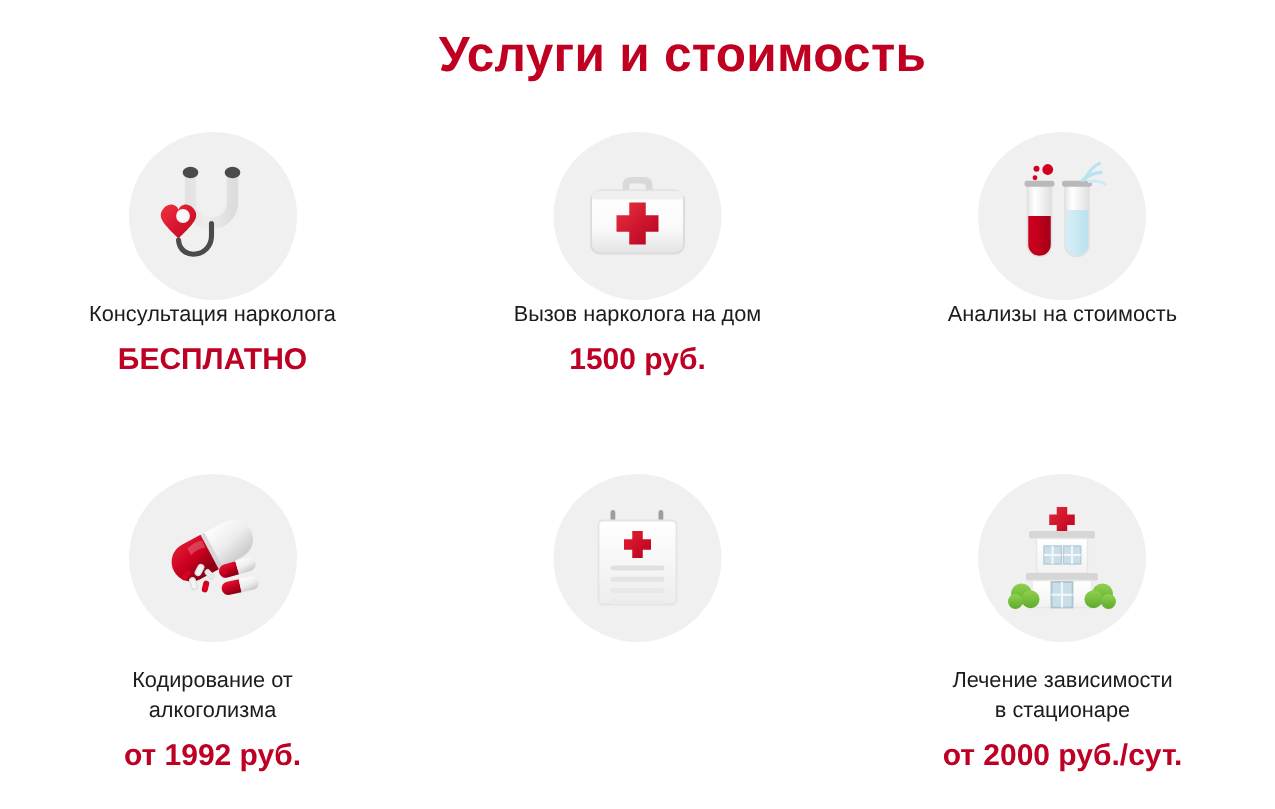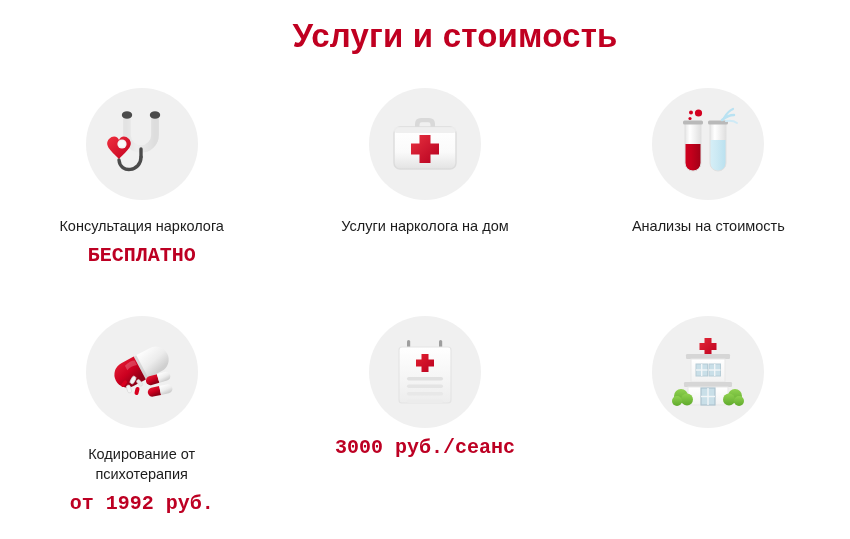--- a/index.html
+++ b/index.html
@@ -60,36 +60,34 @@
     border-radius: 50%;
     background: #f0f0f0;
     display: flex;
     align-items: center;
     justify-content: center;
     flex: 0 0 auto;
   }
   .icon-circle svg { display: block; }
 
   .service-label {
-    margin-top: 16px;
     font-size: 14.5px;
     line-height: 20px;
     color: #1c1c1c;
     text-align: center;
     max-width: 230px;
     white-space: pre-line;
   }
   .service-price {
     margin-top: 7px;
     font-size: 20px;
     line-height: 26px;
     font-weight: bold;
     color: #bd0023;
     text-align: center;
-    font-family: Liberation Mono, monospace;
   }
 
   
   .row2 .service-label { margin-top: 16px; }
 </style>
 </head>
 <body>
 
 <div class="page">
 
@@ -152,21 +150,22 @@
 
             <path d="M32 22 q0 -6 6 -6 h8 q6 0 6 6 v4 h-4.5 v-3.5 q0 -2.2 -2.2 -2.2 h-6.6 q-2.2 0 -2.2 2.2 v3.5 H32 z" fill="#d9d9d9"></path>
 
             <rect x="11" y="25" width="62" height="42" rx="6" fill="url(#g-case)" stroke="#dcdcdc" stroke-width="1.4"></rect>
             <rect x="11" y="25" width="62" height="6" rx="3" fill="#ededed" opacity="0.9"></rect>
 
             <path d="M36.5 33 h11 v8.5 h8.5 v11 h-8.5 V61 h-11 v-8.5 H28 v-11 h8.5 z" fill="url(#g-cross)"></path>
           </svg>
         </span>
       </div>
-      <div class="service-label">Услуги нарколога на дом</div>
+      <div class="service-label">Вызов нарколога на дом</div>
+      <div class="service-price">1500 руб.</div>
     </div>
 
     <div class="service-card">
       <div class="icon-circle">
         <span>
           <svg width="84" height="84" viewBox="0 0 84 84">
             <defs>
               <linearGradient id="g-glass" x1="0" y1="0" x2="1" y2="0">
                 <stop offset="0" stop-color="#e6e6e6"></stop>
                 <stop offset="0.3" stop-color="#ffffff"></stop>
@@ -254,21 +253,21 @@
             </g>
 
             <g transform="rotate(-12 60 60)">
               <path d="M52 56 h8 v9 h-8 a4.5 4.5 0 0 1 0 -9 z" fill="url(#g-cap-red)"></path>
               <path d="M60 56 h8 a4.5 4.5 0 0 1 0 9 h-8 z" fill="url(#g-cap-white)"></path>
             </g>
           </svg>
         </span>
       </div>
       <div class="service-label">Кодирование от
-психотерапия</div>
+алкоголизма</div>
       <div class="service-price">от 1992 руб.</div>
     </div>
 
     <div class="service-card row2">
       <div class="icon-circle">
         <span>
           <svg width="84" height="84" viewBox="0 0 84 84">
             <defs>
               <linearGradient id="g-paper" x1="0" y1="0" x2="0" y2="1">
                 <stop offset="0" stop-color="#ffffff"></stop>
@@ -287,21 +286,20 @@
 
             <path d="M38.5 24 h7 v5.5 h5.5 v7 h-5.5 V42 h-7 v-5.5 H33 v-7 h5.5 z" fill="url(#g-cross2)"></path>
 
             <rect x="24" y="47" width="36" height="3.4" rx="1.7" fill="#e0e0e0"></rect>
             <rect x="24" y="54.5" width="36" height="3.4" rx="1.7" fill="#e4e4e4"></rect>
             <rect x="24" y="62" width="36" height="3.4" rx="1.7" fill="#e8e8e8"></rect>
             <rect x="24" y="69.5" width="36" height="3.4" rx="1.7" fill="#ececec"></rect>
           </svg>
         </span>
       </div>
-      <div class="service-price">3000 руб./сеанс</div>
     </div>
 
     <div class="service-card row2">
       <div class="icon-circle">
         <span>
           <svg width="84" height="84" viewBox="0 0 84 84">
             <defs>
               <linearGradient id="g-wall" x1="0" y1="0" x2="0" y2="1">
                 <stop offset="0" stop-color="#ffffff"></stop>
                 <stop offset="1" stop-color="#f2f2f2"></stop>
@@ -341,16 +339,19 @@
               <circle cx="15" cy="66" r="7"></circle>
               <circle cx="21" cy="69.5" r="6"></circle>
               <circle cx="11" cy="71" r="5"></circle>
               <circle cx="69" cy="66" r="7"></circle>
               <circle cx="63" cy="69.5" r="6"></circle>
               <circle cx="73" cy="71" r="5"></circle>
             </g>
           </svg>
         </span>
       </div>
+      <div class="service-label">Лечение зависимости
+в стационаре</div>
+      <div class="service-price">от 2000 руб./сут.</div>
     </div>
 
   </div>
 </div>
 
 </body></html>

